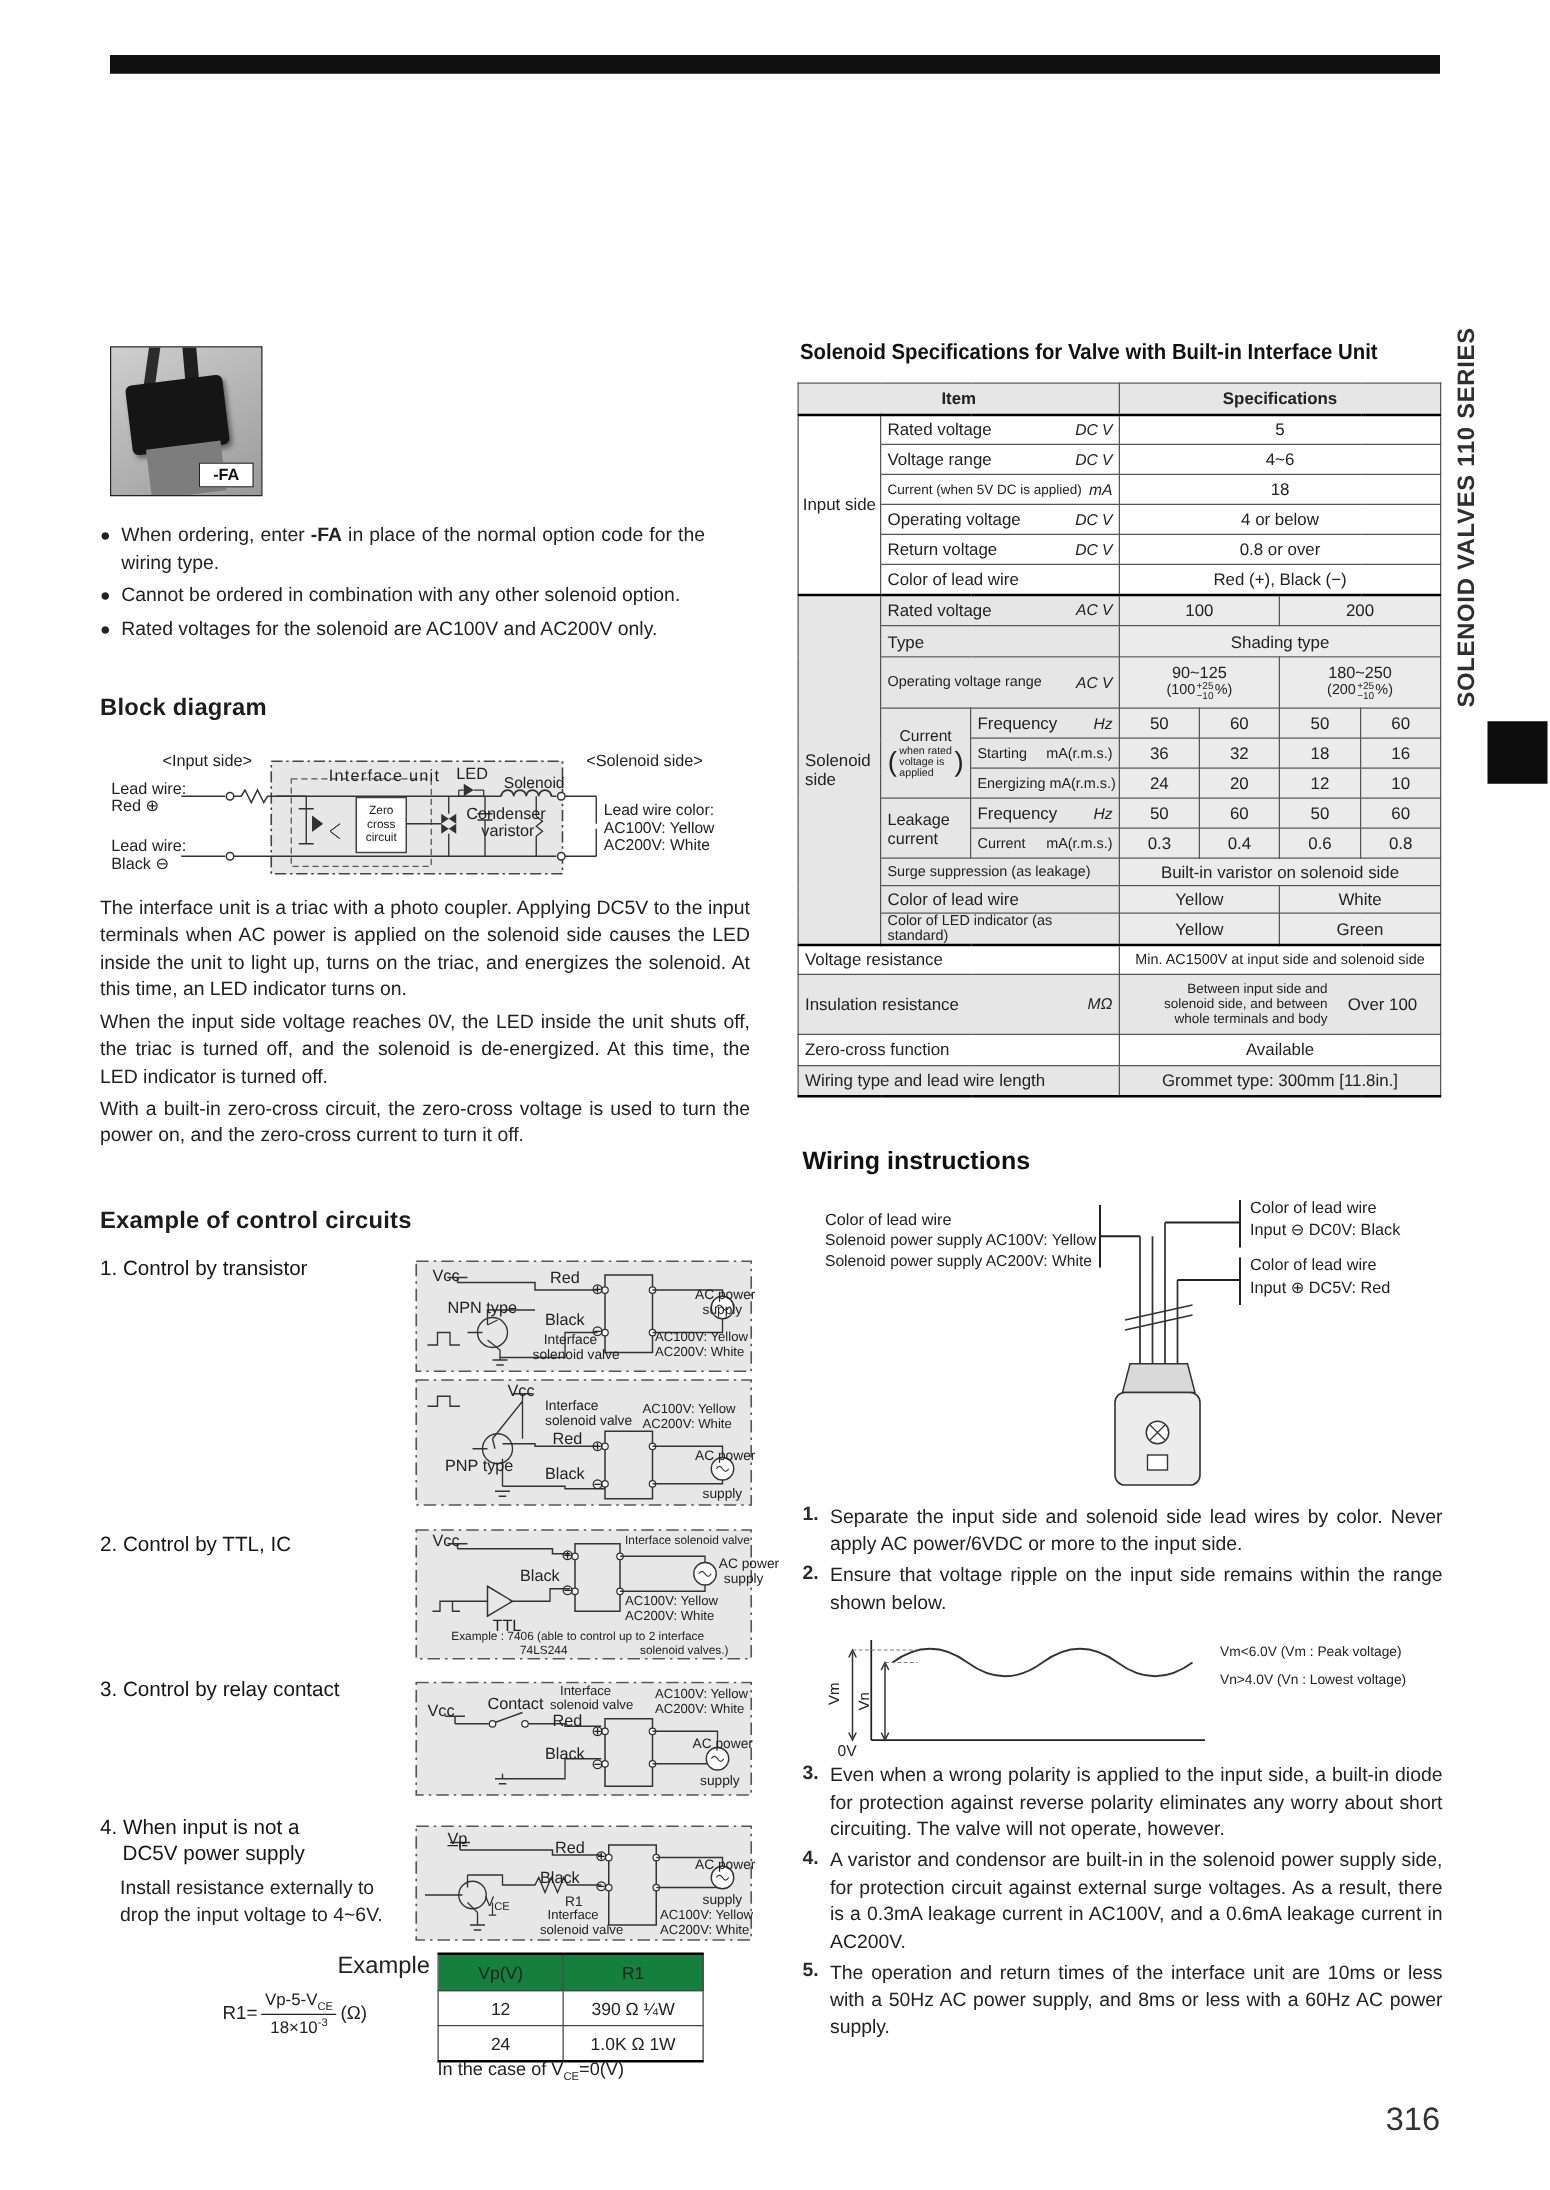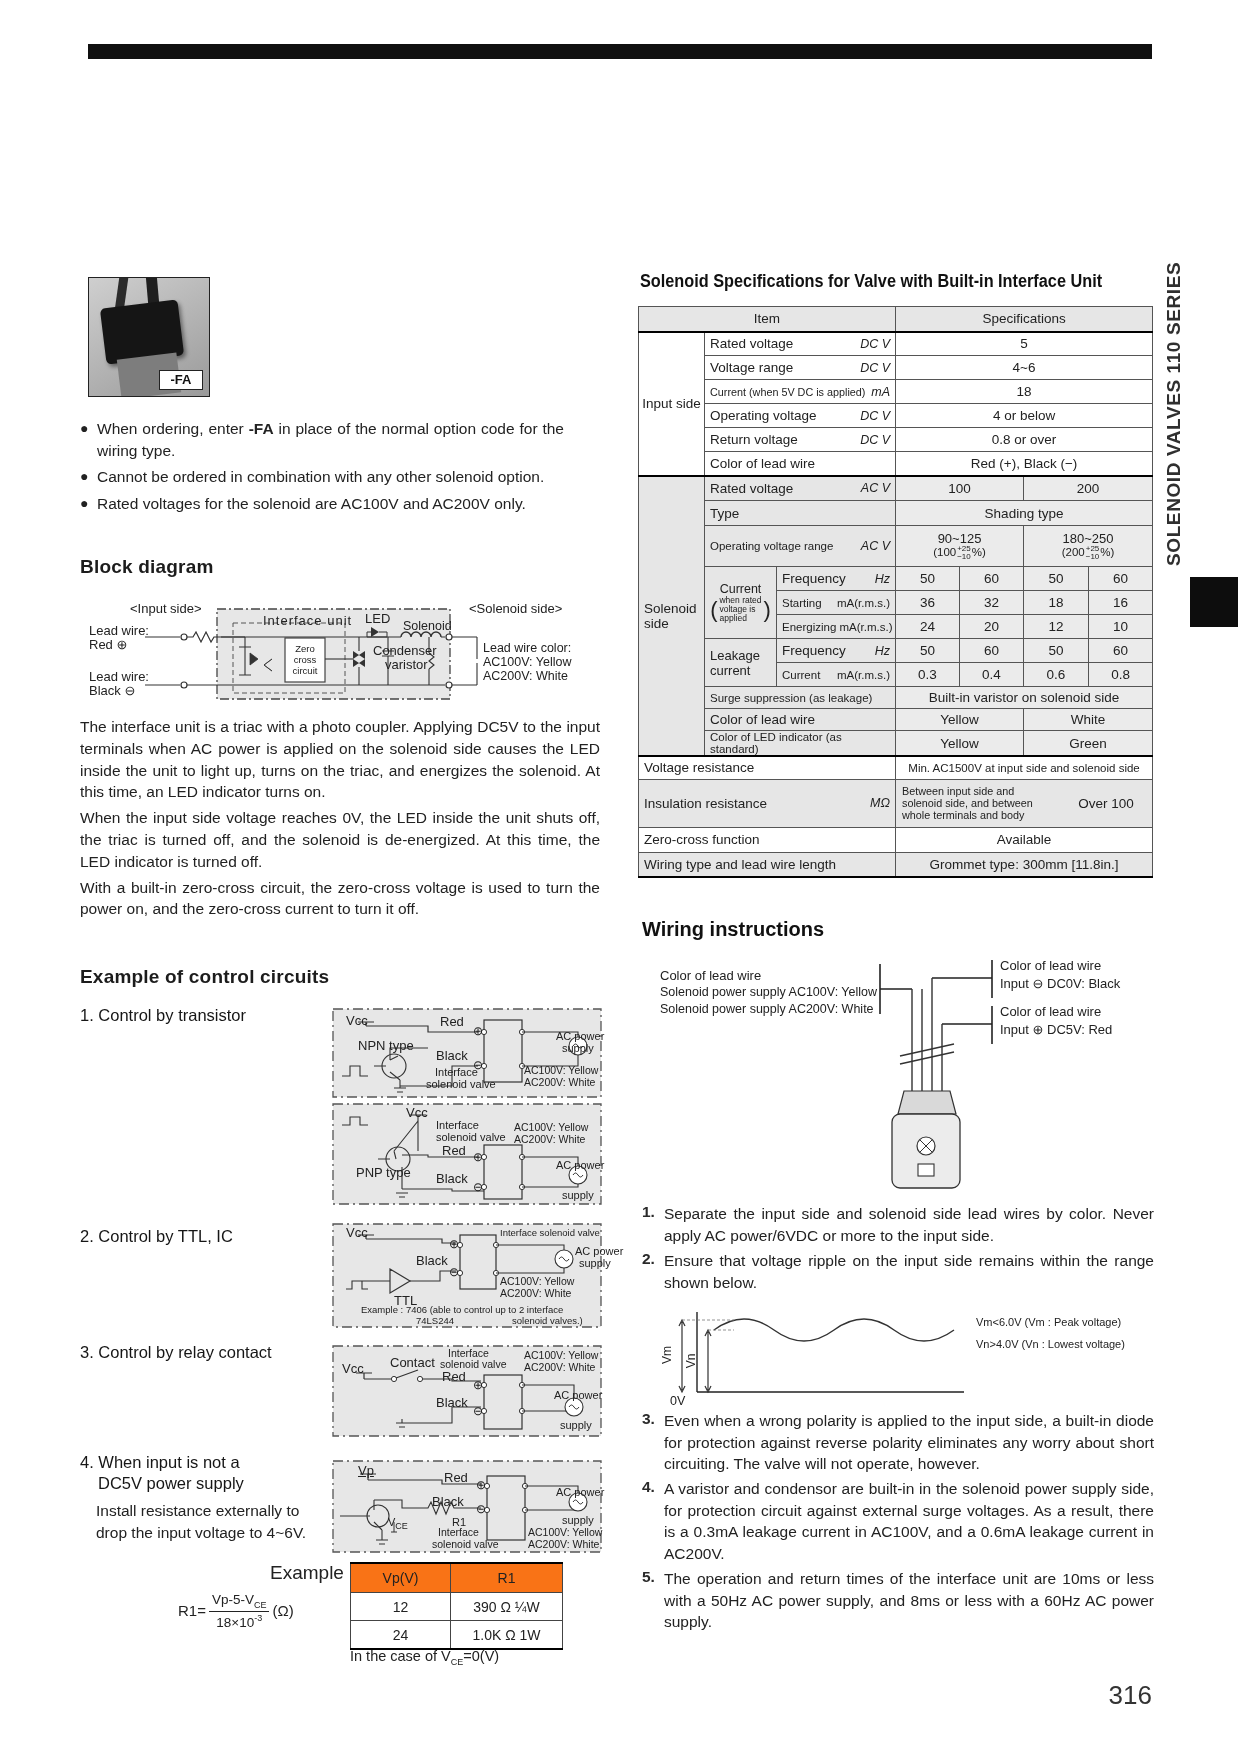--- a/index.html
+++ b/index.html
@@ -48,21 +48,21 @@
   .cbox .s9{font-size:9.5px;}
   .term{position:absolute;font-size:12px;color:#222;}
   
   .formula{left:178px;top:1592px;font-size:15px;color:#222;display:flex;align-items:center;gap:3px;}
   .frac{display:inline-flex;flex-direction:column;text-align:center;font-size:13.5px;}
   .frac .num{border-bottom:1.4px solid #222;padding:0 3px 1px 3px;}
   .frac .den{padding-top:1px;}
   sub{font-size:9px;} sup{font-size:9px;}
   table.vp{position:absolute;left:350px;top:1562px;width:212px;border-collapse:collapse;table-layout:fixed;font-size:14px;color:#222;}
   table.vp td{border:1px solid #444;text-align:center;height:25px;}
-  table.vp tr.hd td{background:#f97316;border-top:2.5px solid #000;height:26px;margin-left:12px;}
+  table.vp tr.hd td{background:#15803d;border-top:2.5px solid #000;height:26px;margin-left:12px;}
   table.vp tr.last td{border-bottom:2.5px solid #000;}
   .vpnote{left:350px;top:1648px;font-size:14.5px;color:#222;}
   .examplelab{left:270px;top:1562px;font-size:19px;color:#222;}
   
   .spectitle{left:640px;top:271px;font-size:17.5px;font-weight:bold;white-space:nowrap;transform:scaleX(.93);transform-origin:left;color:#111;}
   table.spec{position:absolute;left:638px;top:306px;width:514px;border-collapse:collapse;table-layout:fixed;
              font-size:13.5px;color:#222;border:1.5px solid #000;}
   table.spec td{border:1px solid #555;text-align:center;padding:0 2px;overflow:hidden;}
   table.spec td.l{text-align:left;padding-left:5px;}
   table.spec td.lu>div{display:flex;justify-content:space-between;align-items:center;padding:0 3px 0 3px;}
@@ -74,21 +74,21 @@
   table.spec tr.sep>td{border-top:2.5px solid #000;}
   table.spec tr.hb>td{border-bottom:2px solid #000;background:#e6e6e6;}
   table.spec tr.bot>td{border-bottom:2.5px solid #000;}
   .ovrv{line-height:13px;font-size:13px;}
   .ovrv .p2{display:inline-flex;align-items:center;font-size:11.5px;}
   .updn{display:inline-flex;flex-direction:column;font-size:8px;line-height:8px;margin:0 1px;}
   .curcell{display:flex;align-items:center;justify-content:center;gap:2px;}
   .bigpar{font-size:22px;font-weight:300;}
   .parensmall{font-size:8.5px;line-height:9px;text-align:left;white-space:pre-line;}
   .insulv{display:flex;align-items:center;}
-  .insulv .bt{flex:1;text-align:left;padding-left:4px;}
+  .insulv .bt{flex:1;text-align:right;padding-left:4px;}
   .insulv .ov{width:88px;font-size:13.5px;}
   
   .wirfig{left:642px;top:956px;width:510px;height:240px;}
   .wirfig .lab{position:absolute;font-size:12.5px;color:#222;white-space:nowrap;}
   .wirfig .l13{font-size:13px;}
   .note{left:642px;width:512px;position:absolute;}
   .note .no{position:absolute;left:0;top:0;font-weight:bold;font-size:15.5px;}
   .note .nt{margin-left:22px;text-align:justify;font-size:15.5px;line-height:21.5px;color:#222;}
   .ripfig{left:642px;top:1298px;width:510px;height:108px;}
   .ripfig .lab{position:absolute;font-size:11px;color:#222;white-space:nowrap;}
@@ -387,21 +387,21 @@
     <colgroup>
       <col style="width:66px">
         <col style="width:72px">
         <col style="width:119px">
       <col style="width:64px">
         <col style="width:64px">
         <col style="width:65px">
         <col style="width:64px">
     </colgroup>
     <tbody>
-        <tr class="hb" style="height:25px;">
+        <tr class="hb" style="height:25px;font-weight:bold;">
       <td colspan="3">Item</td>
       <td colspan="4">Specifications</td>
     </tr>
     <tr style="height:24px;">
       <td rowspan="6">Input side</td>
       <td colspan="2" class="lu">
             <div>
               <span>Rated voltage</span>
               <span class="u">DC V</span>
             </div>

